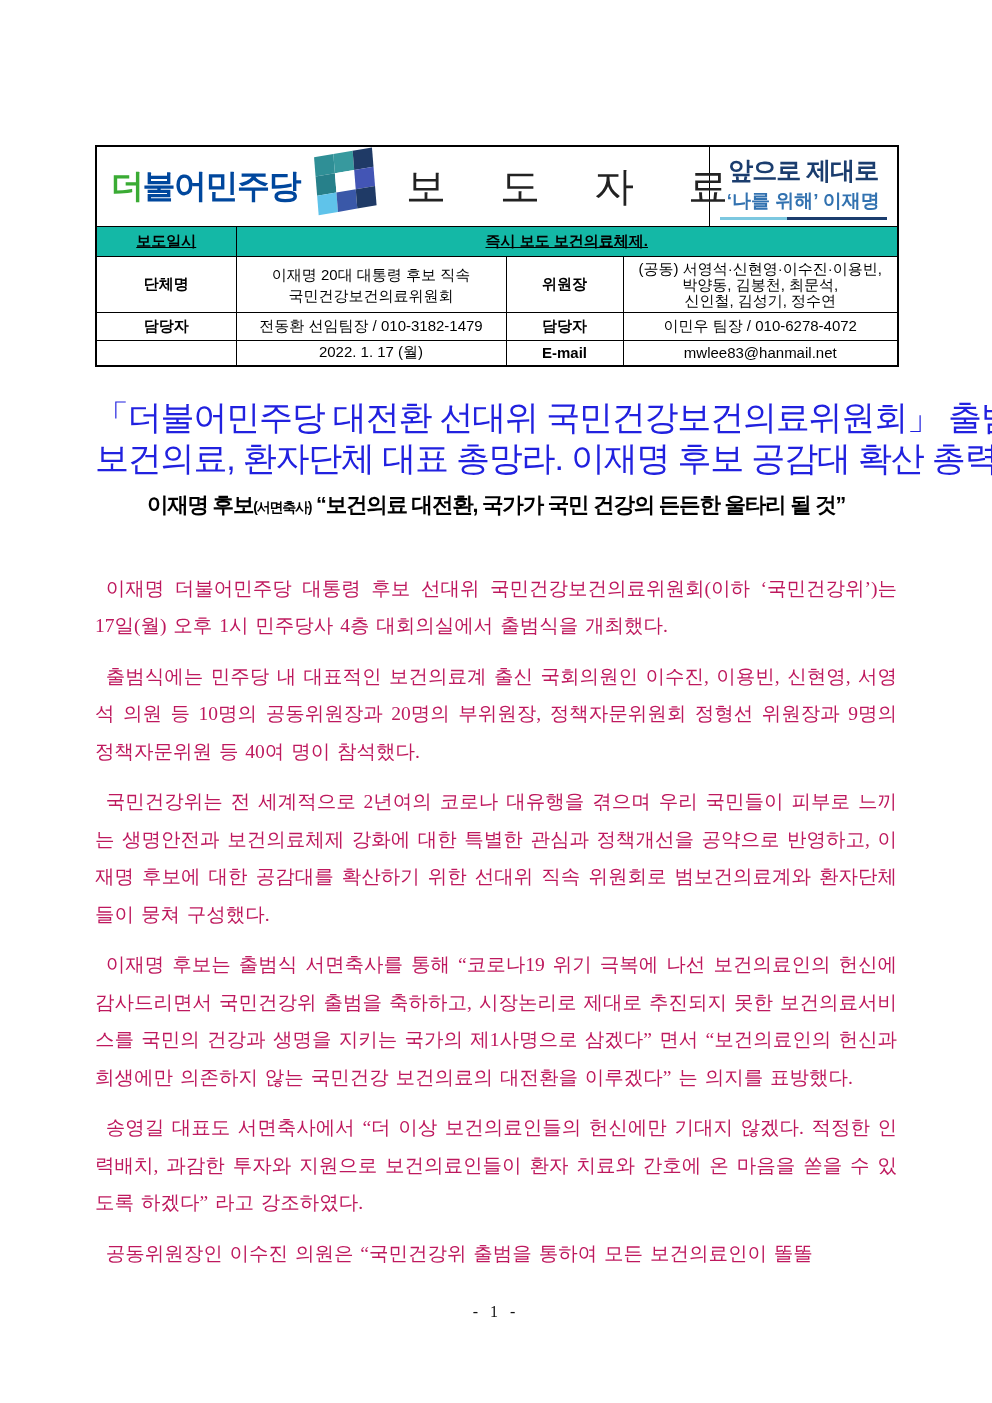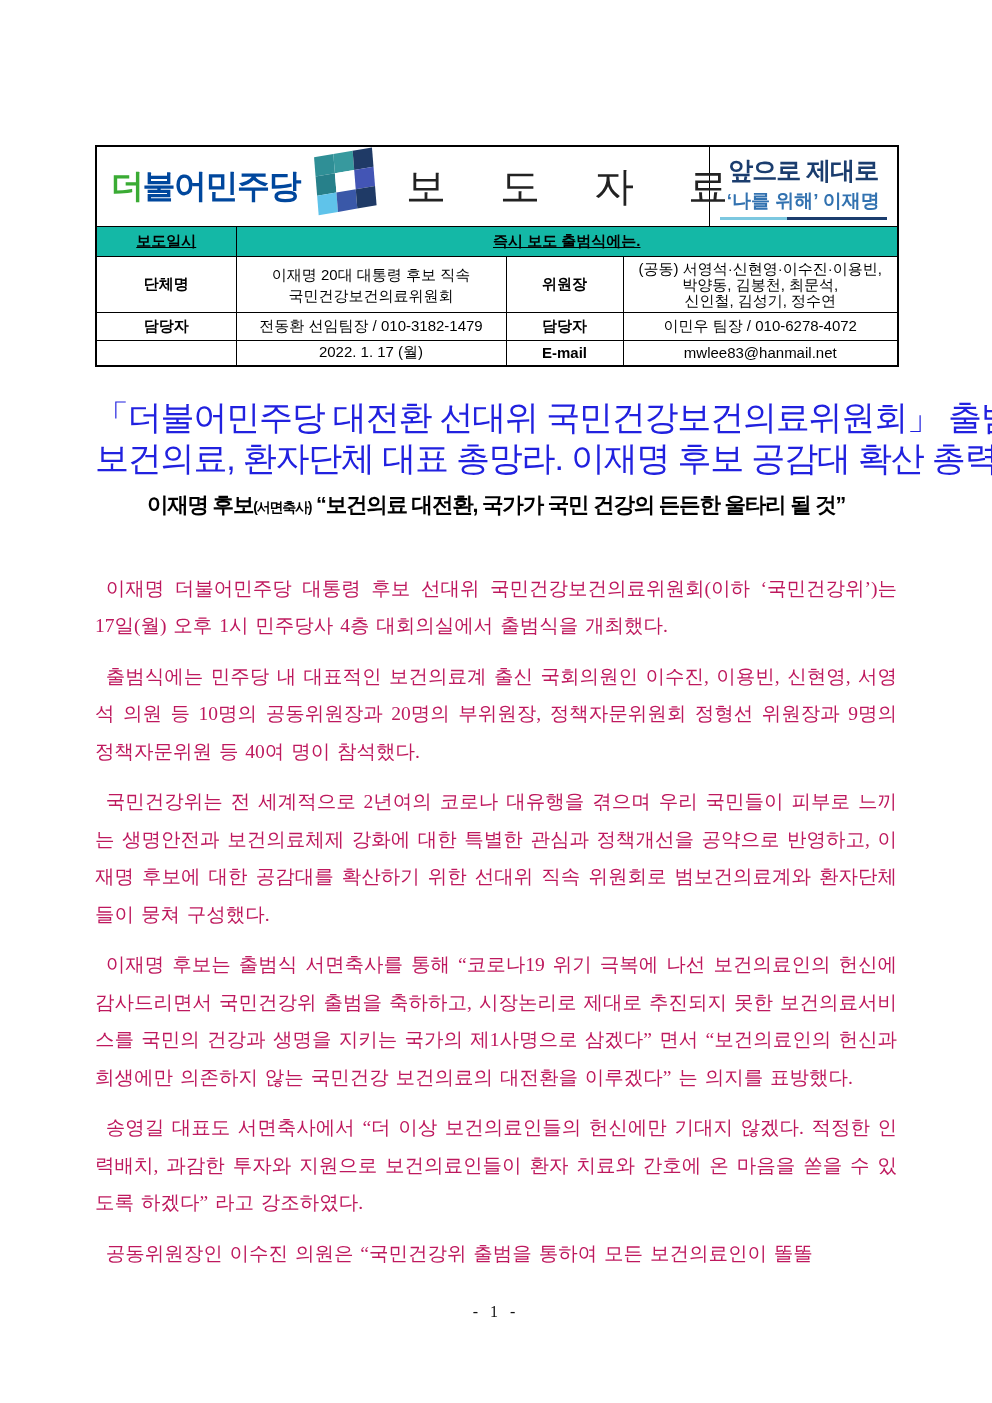--- a/index.html
+++ b/index.html
@@ -107,21 +107,21 @@
             <div class="campaign-underline">
                   <span class="seg1"></span>
                   <span class="seg2"></span>
                 </div>
           </div>
         </td>
       </tr>
 
       <tr class="r1">
         <td colspan="3" class="teal lbl">보도일시</td>
-        <td colspan="6" class="teal">즉시 보도 출범식에는.</td>
+        <td colspan="6" class="teal">즉시 보도 보건의료체제.</td>
       </tr>
 
       <tr class="r2">
         <td colspan="3" class="lbl">단체명</td>
         <td colspan="3" class="val two-line">
           <div>이재명 20대 대통령 후보 직속</div>
           <div>국민건강보건의료위원회</div>
         </td>
         <td class="lbl">위원장</td>
         <td colspan="2" class="val three-line">

